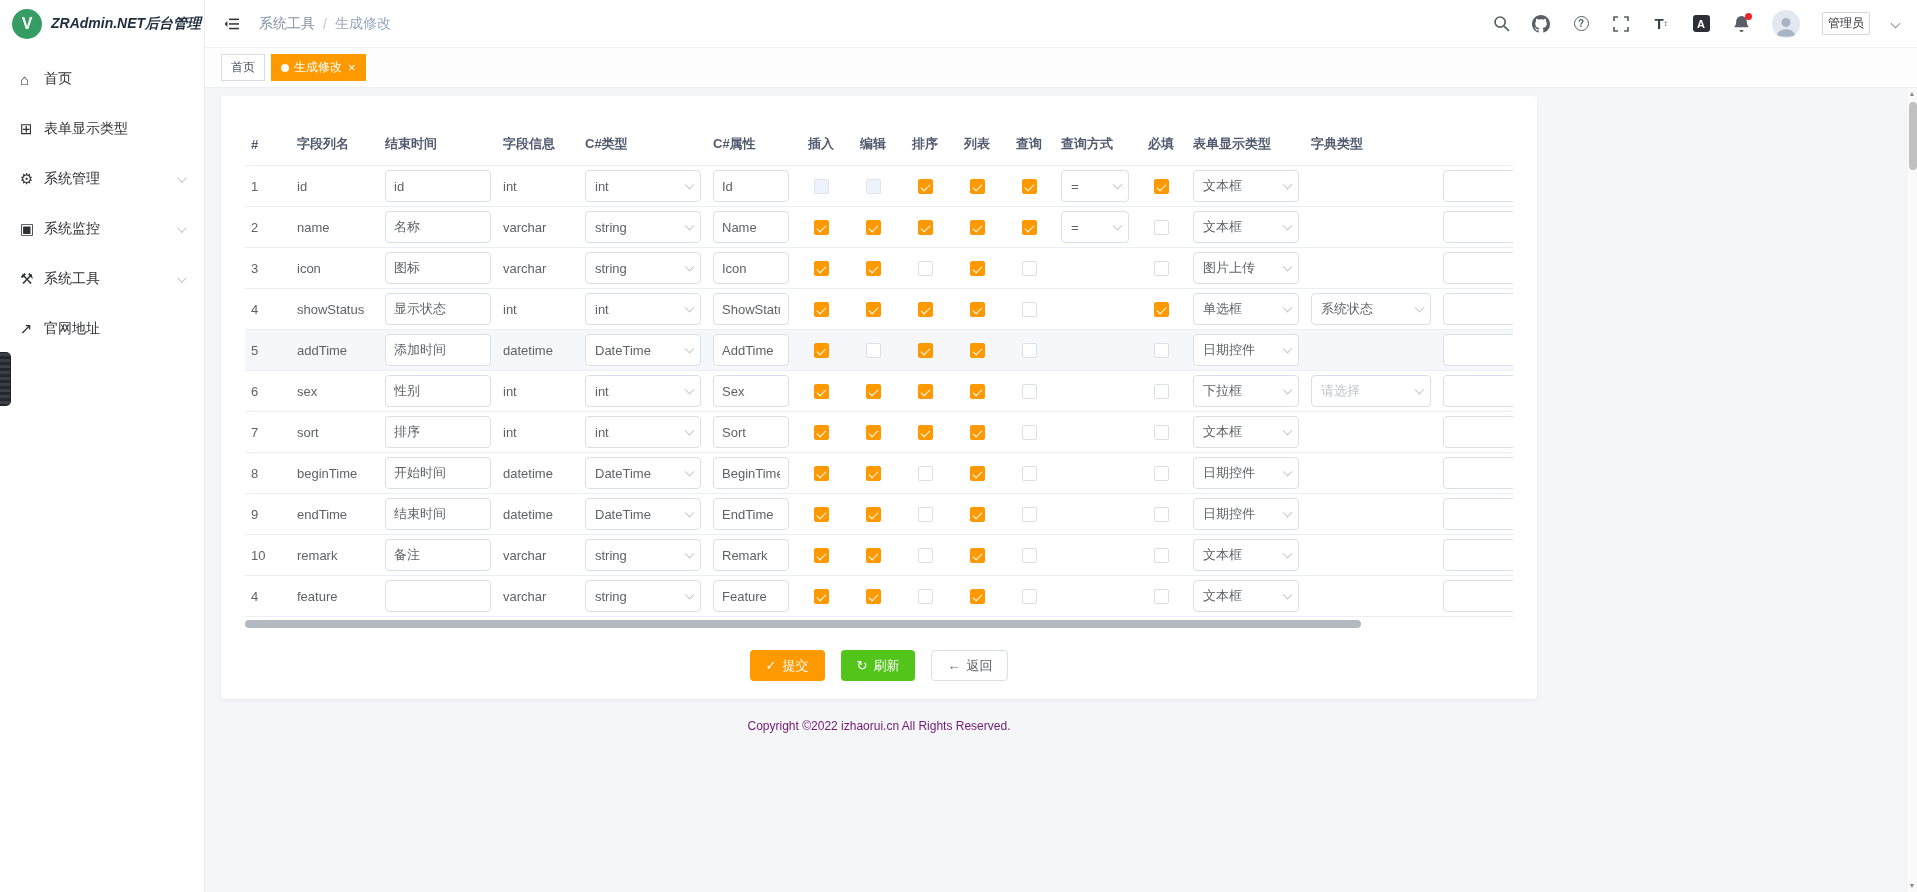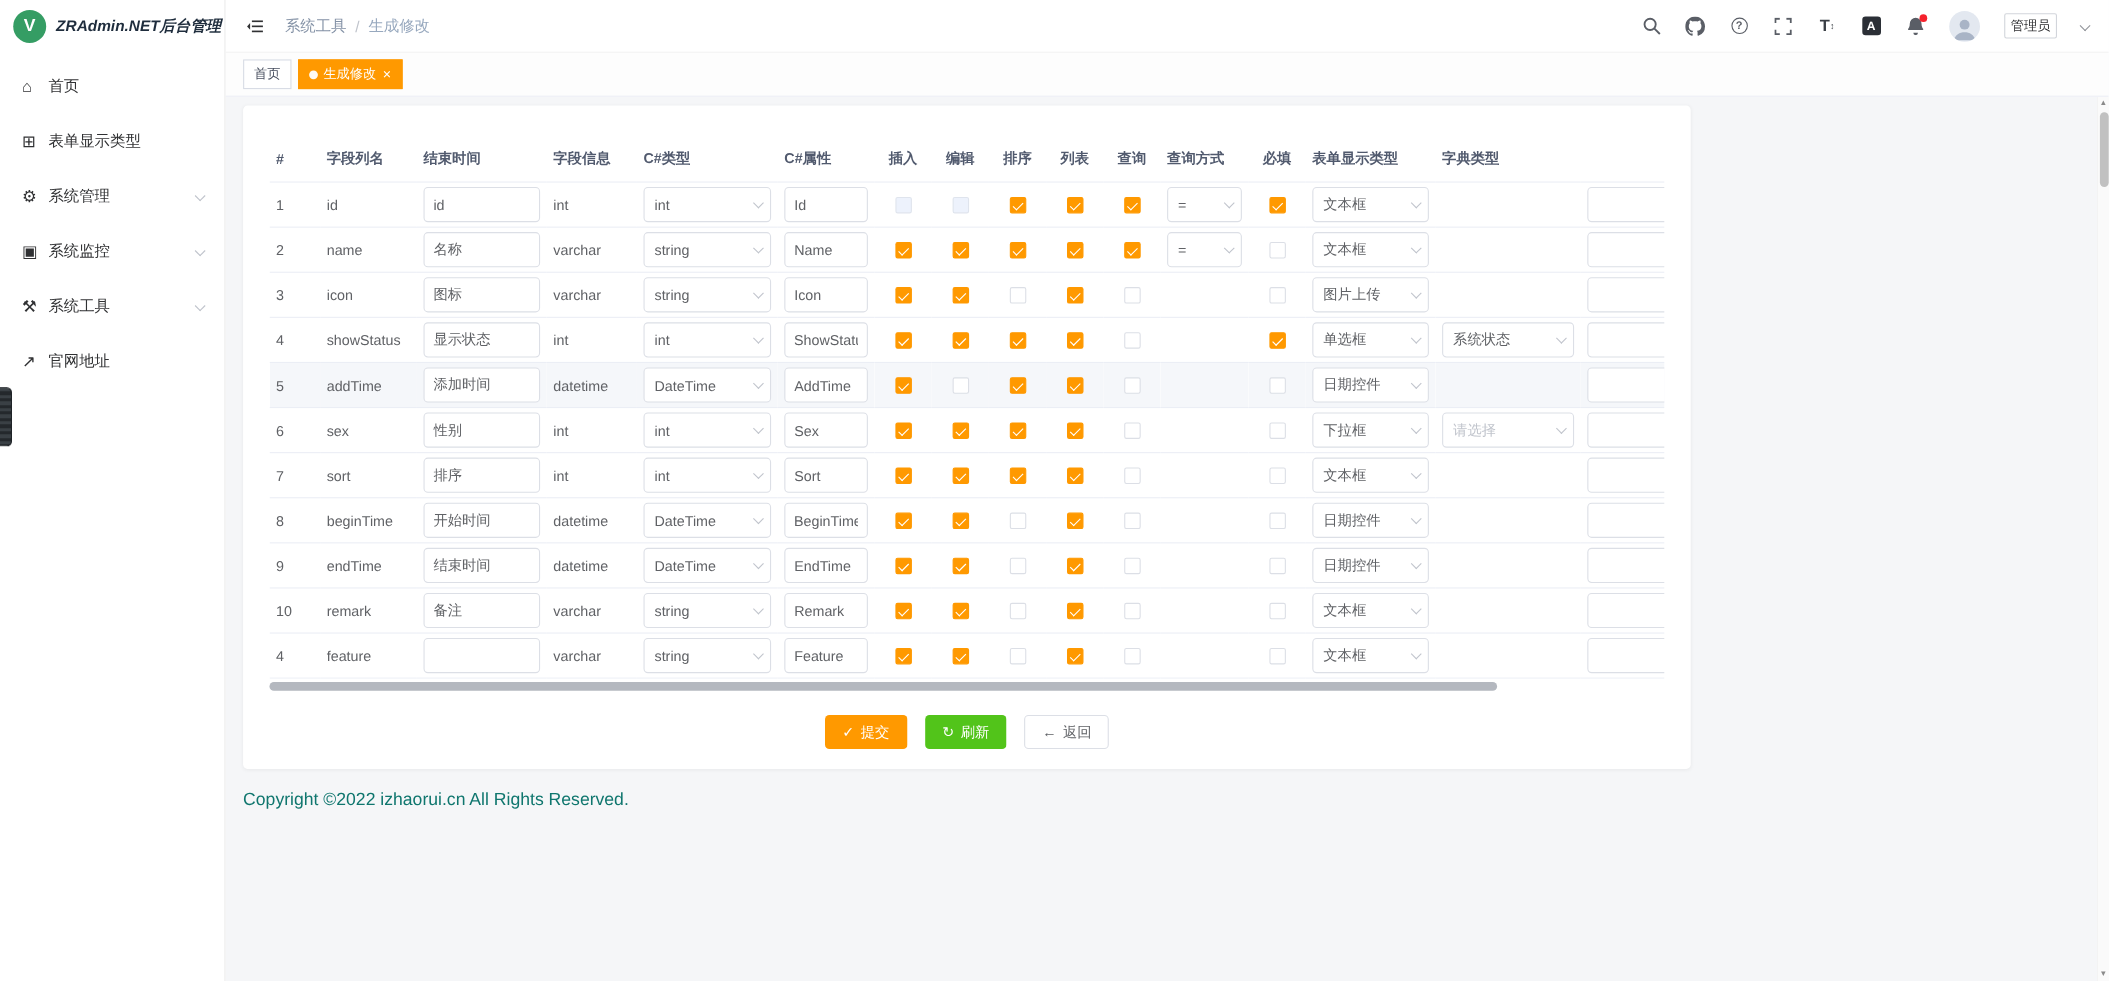--- a/index.html
+++ b/index.html
@@ -86,21 +86,21 @@
   .h-thumb { position:absolute; left:0; top:0; height:8px; width:88%; background:#b4b8bf; border-radius:4px; cursor:pointer; }
 
   .actions { display:flex; justify-content:center; gap:16px; margin-top:22px; }
   .btn { height:31px; padding:0 15px; border-radius:4px; font-size:13px; display:inline-flex; align-items:center; gap:6px;
     cursor:pointer; border:1px solid transparent; font-family:inherit; }
   .btn-primary { background:var(--primary); color:#fff; }
   .btn-success { background:var(--success); color:#fff; }
   .btn-plain { background:#fff; border-color:#dcdfe6; color:#606266; }
   .btn .bi { font-size:13px; }
 
-  .page-footer { text-align:left; color:#0f766e; font-size:16px; margin:20px 0 8px; }
+  .page-footer { text-align:center; color:#701a75; font-size:12px; margin:20px 0 8px; }
 
   
   .drawer-handle { position:fixed; left:0; top:352px; width:11px; height:54px; border-radius:0 5px 5px 0; z-index:50;
     background:repeating-linear-gradient(to bottom,#3a4045 0 3px,#24282c 3px 6px); border:1px solid #1f2327; border-left:none; cursor:pointer; }
   .v-scroll { position:fixed; right:0; top:88px; bottom:0; width:11px; background:#fafafa; border-left:1px solid #f0f0f0; z-index:60; }
   .v-arrow { height:12px; color:#8a8a8a; font-size:7px; text-align:center; line-height:12px; cursor:pointer; }
   .v-arrow.bottom { position:absolute; bottom:0; left:0; right:0; }
   .v-thumb { position:absolute; top:14px; left:1.5px; width:8px; height:68px; background:#c1c1c1; border-radius:4px; cursor:pointer; }
 </style>
 </head>

